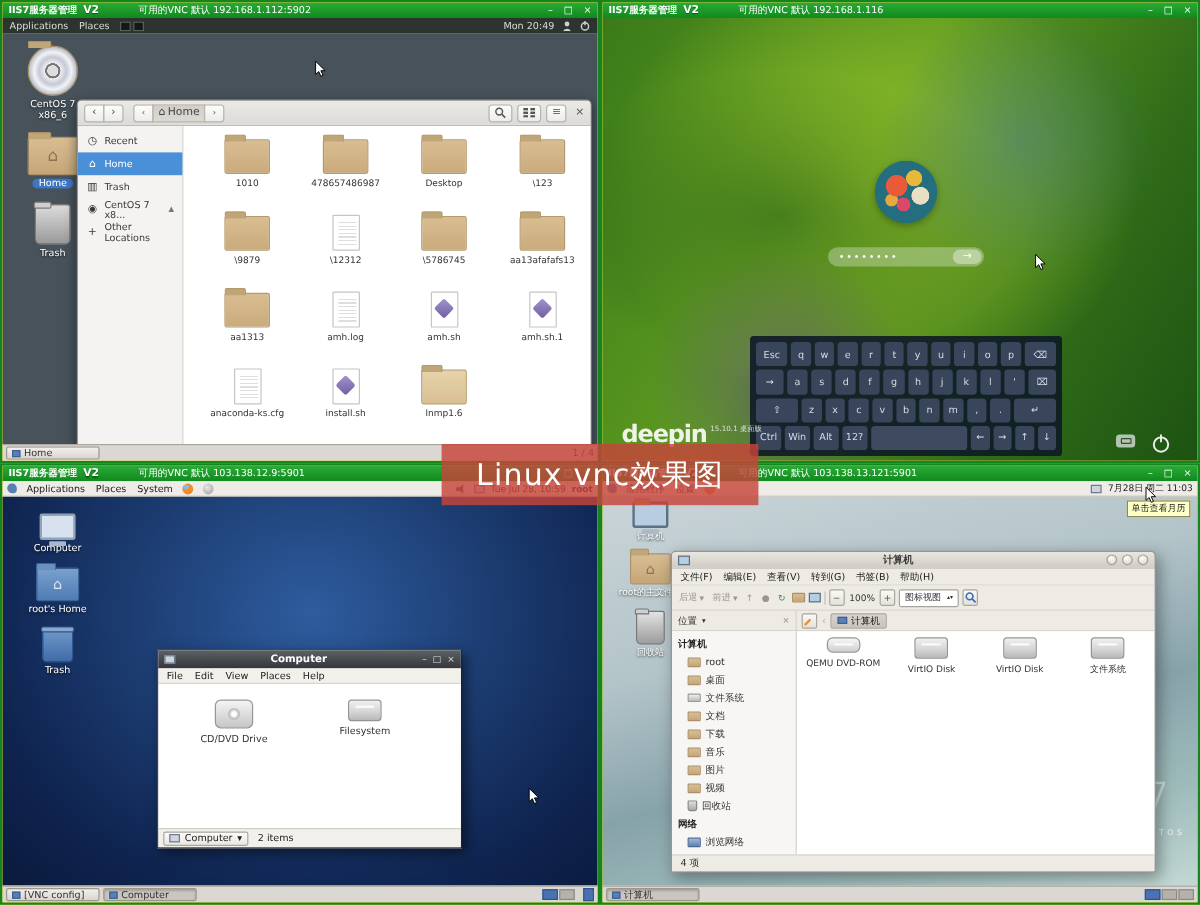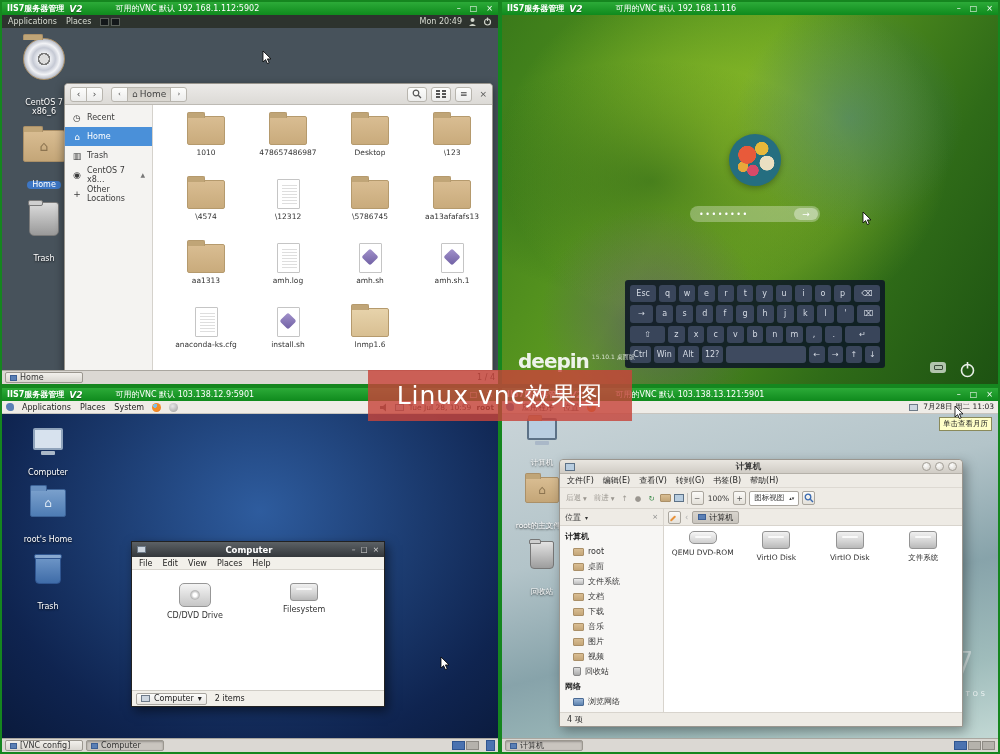--- a/index.html
+++ b/index.html
@@ -6,42 +6,42 @@
 body{font-family:"DejaVu Sans",sans-serif;background:#222}
 .canvas{position:relative;width:1000px;height:754px;background:#0c6e16;overflow:hidden}
 .quad{position:absolute;overflow:hidden;border:2px solid #15861f;background:#fde047}
 .q1{left:0;top:0;width:500px;height:386px}
 .q2{left:500px;top:0;width:500px;height:386px}
 .q3{left:0;top:386px;width:500px;height:368px}
 .q4{left:500px;top:386px;width:500px;height:368px}
 
 .vncbar{height:13px;background:linear-gradient(#2cab38,#0f8a1d);display:flex;align-items:center;color:#fff;font-size:8px;padding:0 5px;gap:5px;white-space:nowrap}
 .vapp{font-weight:bold}
-.vlogo{font-weight:bold;font-style:italic;font-size:9px;text-shadow:0 1px 1px rgba(0,0,0,.4)}
+.vlogo{font-weight:bold;font-size:9px;text-shadow:0 1px 1px rgba(0,0,0,.4)}
 .vtitle{font-weight:normal;margin-left:28px}
 .vctl{margin-left:auto;display:flex;gap:9px;font-size:8px;align-items:center}
 .vctl span{cursor:default}
 
 .g3bar{height:13px;background:#2d332e;color:#d8dcd2;font-size:8px;display:flex;align-items:center;gap:9px;padding:0 6px}
 .wprev{width:9px;height:8px;background:#14181a;border:1px solid #5a605a;display:inline-block}
 .g3right{margin-left:auto;display:flex;align-items:center;gap:6px}
 
 .desk{position:absolute;left:0;right:0;top:26px;bottom:14px}
 .q1 .desk{background:#47525b}
 .q3 .desk{background:radial-gradient(ellipse at 52% 30%,#2e5c9e 0%,#1b3a6e 45%,#0f2450 75%,#0a1a3c 100%)}
 .q4 .desk{background:linear-gradient(165deg,#c9d4d8 0%,#b3c4c9 35%,#87a3aa 60%,#9fbcbb 82%,#c2d8d4 100%)}
 .q2 .body{position:absolute;left:0;right:0;top:13px;bottom:0;background:
  radial-gradient(circle at 70% 28%,rgba(70,120,170,.40),transparent 26%),
  radial-gradient(circle at 30% 82%,rgba(100,60,150,.45),transparent 24%),
  radial-gradient(ellipse at 30% 45%,rgba(25,85,20,.55),transparent 42%),
  radial-gradient(ellipse at 45% 38%,rgba(165,205,45,.8),transparent 58%),
  linear-gradient(120deg,#3a7a1a,#5e9b20 40%,#2f6b18 75%,#1d5212)}
 
 .dcol{position:absolute;left:10px;top:10px;display:flex;flex-direction:column;gap:13px;width:64px}
-.dicon{display:flex;flex-direction:column;align-items:center;gap:19px}
+.dicon{display:flex;flex-direction:column;align-items:center;gap:3px}
 .dlbl{font-size:8px;color:#fff;text-shadow:0 1px 2px rgba(0,0,0,.8);text-align:center;line-height:1.1}
 .dicon.home .dlbl{background:#3d76c4;border-radius:7px;padding:0 5px;text-shadow:none}
 .dico{position:relative}
 .dicon.cd .dico{width:42px;height:42px;border-radius:50%;background:radial-gradient(circle,#ddd 16%,#777 17% 22%,#eceef2 23%,#c5c9d4 40%,#f2f3f6 55%,#b9bec9 70%,#dfe2e8 85%,#9aa0ab)}
 .fold{background:linear-gradient(#d9bd92,#c4a678);border:1px solid #ab9068;border-radius:2px;position:relative}
 .fold:before{content:"";position:absolute;top:-5px;left:-1px;width:45%;height:5px;background:#c0a577;border:1px solid #ab9068;border-bottom:none;border-radius:2px 2px 0 0}
 .dicon.home .dico{width:42px;height:32px}
 .dicon.home .dico:after{content:"⌂";position:absolute;left:50%;top:50%;transform:translate(-50%,-50%);color:#8c7450;font-size:14px}
 .dicon.trash .dico{width:30px;height:34px;background:linear-gradient(#dcdcdc,#999);border:1px solid #7a7a7a;border-radius:3px 3px 5px 5px}
 .dicon.trash .dico:before{content:"";position:absolute;top:-3px;left:-2px;right:-2px;height:4px;background:#cfcfcf;border:1px solid #7a7a7a;border-radius:2px}
@@ -100,21 +100,21 @@
 .avatar{position:absolute;left:227px;top:119px;width:52px;height:52px;border-radius:50%;border:none;background:
  radial-gradient(circle at 35% 40%,#e85a3a 0 19%,transparent 20%),
  radial-gradient(circle at 63% 28%,#e8b83a 0 13%,transparent 14%),
  radial-gradient(circle at 73% 56%,#eadfc2 0 15%,transparent 16%),
  radial-gradient(circle at 46% 70%,#d84a68 0 12%,transparent 13%),
  radial-gradient(circle at 27% 63%,#e8a83a 0 10%,transparent 11%),#256e80;box-shadow:0 2px 6px rgba(0,0,0,.3)}
 .uname{position:absolute;left:0;right:0;top:175px;text-align:center;color:#fff;font-size:9px;text-shadow:0 1px 2px rgba(0,0,0,.5)}
 .pwd{position:absolute;left:188px;top:191px;width:130px;height:16px;background:rgba(255,255,255,.30);border-radius:9px;display:flex;align-items:center;padding:0 2px 0 9px}
 .dots{color:#fff;font-size:8px;letter-spacing:1.5px;flex:1}
 .pwgo{width:24px;height:12px;background:rgba(255,255,255,.38);border-radius:7px;color:#fff;font-size:9px;display:flex;align-items:center;justify-content:center}
-.kb{position:absolute;left:123px;top:265px;width:260px;height:88px;background:rgba(13,23,37,.88);border-radius:3px;padding:5px;display:flex;flex-direction:column;gap:3px}
+.kb{position:absolute;left:123px;top:265px;width:260px;height:100px;background:rgba(13,23,37,.88);border-radius:3px;padding:5px;display:flex;flex-direction:column;gap:3px}
 .kbrow{display:flex;gap:3px;flex:1}
 .key{flex:1;background:#39455a;border-radius:3px;color:#d5dbe4;font-size:8px;display:flex;align-items:center;justify-content:center;min-width:0;white-space:nowrap}
 .key.w13{flex:1.35}.key.w15{flex:1.6}.key.w2{flex:2.1}.key.space{flex:5.2;background:#3e4a5f}
 .brand{position:absolute;left:16px;bottom:13px;color:#eef3ea;display:flex;align-items:flex-start;gap:3px}
 .bname{font-size:20px;font-weight:bold;letter-spacing:-1px;line-height:1}
 .bver{font-size:6px;margin-top:2px;opacity:.85}
 .kbbtn{position:absolute;right:52px;bottom:11px;width:16px;height:11px;background:rgba(225,232,225,.75);border-radius:3px;display:flex;align-items:center;justify-content:center}
 .kbbtn i{display:block;width:9px;height:5px;border:1px solid #3a4a3a;border-radius:1px}
 .pwr{position:absolute;right:22px;bottom:6px}
 
@@ -317,21 +317,21 @@
                   <div class="fname">Desktop</div>
                 </div>
 
                 <div class="file folder">
                   <div class="ic"></div>
                   <div class="fname">\123</div>
                 </div>
 
                 <div class="file folder">
                   <div class="ic"></div>
-                  <div class="fname">\4574</div>
+                  <div class="fname">\9879</div>
                 </div>
 
                 <div class="file doc">
                   <div class="ic"></div>
                   <div class="fname">\12312</div>
                 </div>
 
                 <div class="file folder">
                   <div class="ic"></div>
                   <div class="fname">\5786745</div>

